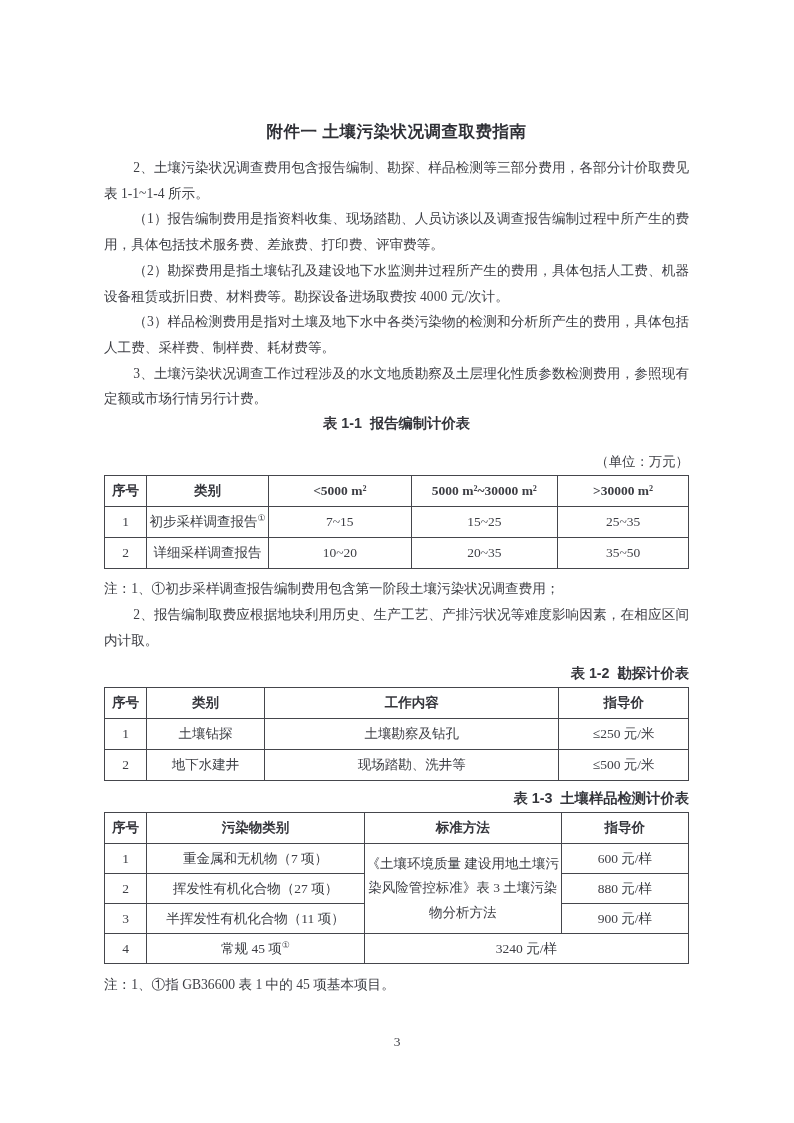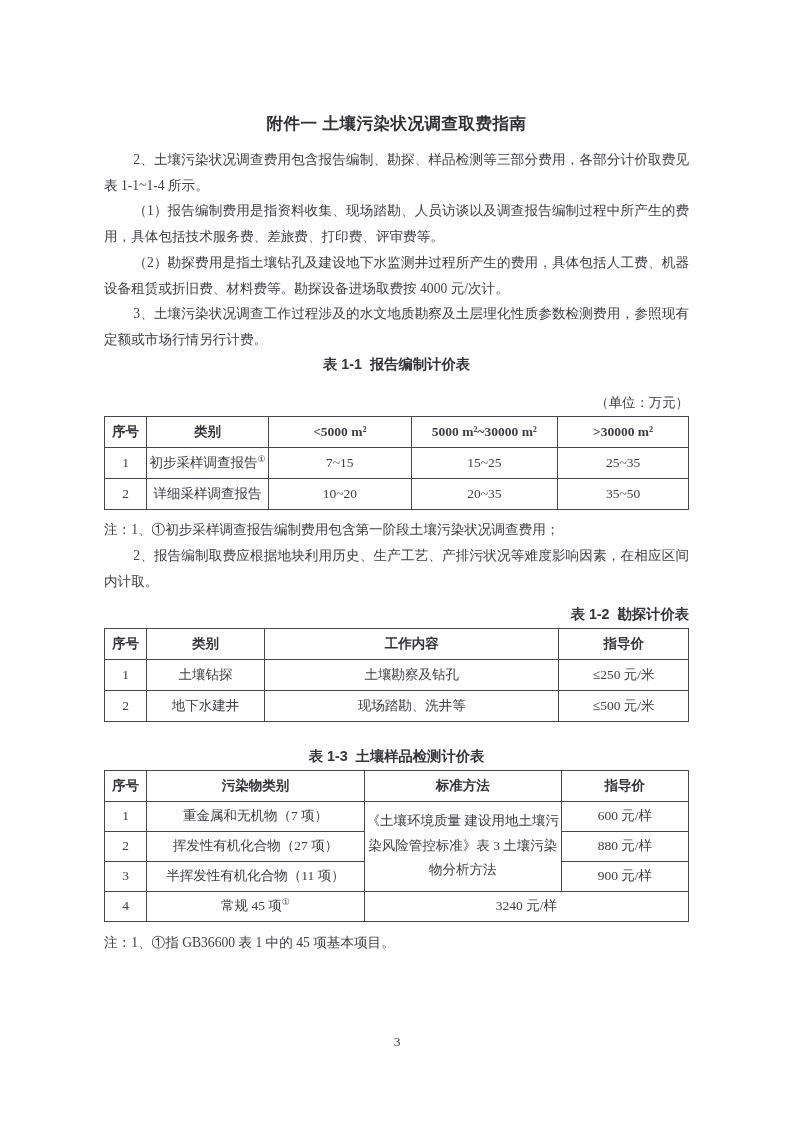--- a/index.html
+++ b/index.html
@@ -8,21 +8,21 @@
     width: 794px;
     height: 1123px;
     background: #ffffff;
     font-family: "Liberation Serif", "DejaVu Serif", serif;
     color: #3d3e44;
     overflow: hidden;
   }
   .content {
     position: absolute;
     left: 104px;
-    top: 0;
+    top: 8px;
     width: 585px;
   }
   .doc-title {
     margin: 110px 0 0 0;
     text-align: center;
     font-size: 16.5px;
     line-height: 26px;
     font-weight: 700;
     font-family: "Liberation Sans", "DejaVu Sans", sans-serif;
     color: #2f3036;
@@ -41,21 +41,21 @@
     text-align: center;
     font-size: 14.3px;
     line-height: 22px;
     font-weight: 700;
     font-family: "Liberation Sans", "DejaVu Sans", sans-serif;
     color: #34353b;
     white-space: pre-wrap;
   }
   .cap-1 { }
   .cap-2 { margin-top: 8px; text-align: right; }
-  .cap-3 { margin-top: 23px; }
+  .cap-3 { margin-top: 6px; text-align: right; }
   .unit-label {
     text-align: right;
     font-size: 13.4px;
     line-height: 20px;
     margin-top: 18px;
   }
   table.doc {
     width: 100%;
     border-collapse: collapse;
     table-layout: fixed;
@@ -106,20 +106,21 @@
 
 <div class="page">
   <div class="content">
 
     <h1 class="doc-title">附件一 土壤污染状况调查取费指南</h1>
 
     <div class="paras">
       <p>2、土壤污染状况调查费用包含报告编制、勘探、样品检测等三部分费用，各部分计价取费见表 1-1~1-4 所示。</p>
       <p>（1）报告编制费用是指资料收集、现场踏勘、人员访谈以及调查报告编制过程中所产生的费用，具体包括技术服务费、差旅费、打印费、评审费等。</p>
       <p>（2）勘探费用是指土壤钻孔及建设地下水监测井过程所产生的费用，具体包括人工费、机器设备租赁或折旧费、材料费等。勘探设备进场取费按 4000 元/次计。</p>
+      <p>（3）样品检测费用是指对土壤及地下水中各类污染物的检测和分析所产生的费用，具体包括人工费、采样费、制样费、耗材费等。</p>
       <p>3、土壤污染状况调查工作过程涉及的水文地质勘察及土层理化性质参数检测费用，参照现有定额或市场行情另行计费。</p>
     </div>
 
     <div class="tbl-caption cap-1">表 1-1  报告编制计价表</div>
     <div class="unit-label">（单位：万元）</div>
 
     <table class="doc t1">
       <colgroup>
         <col style="width:7.2%">
           <col style="width:20.9%">

